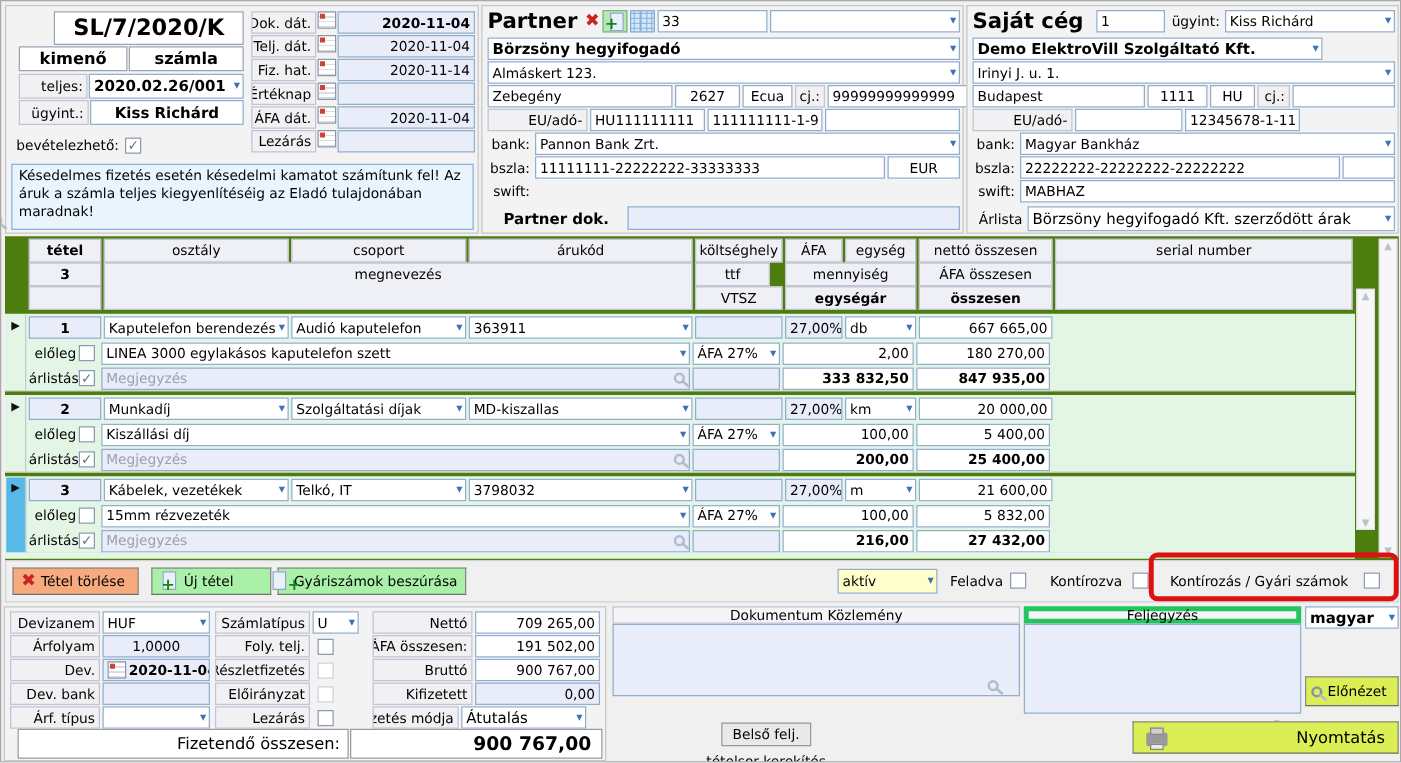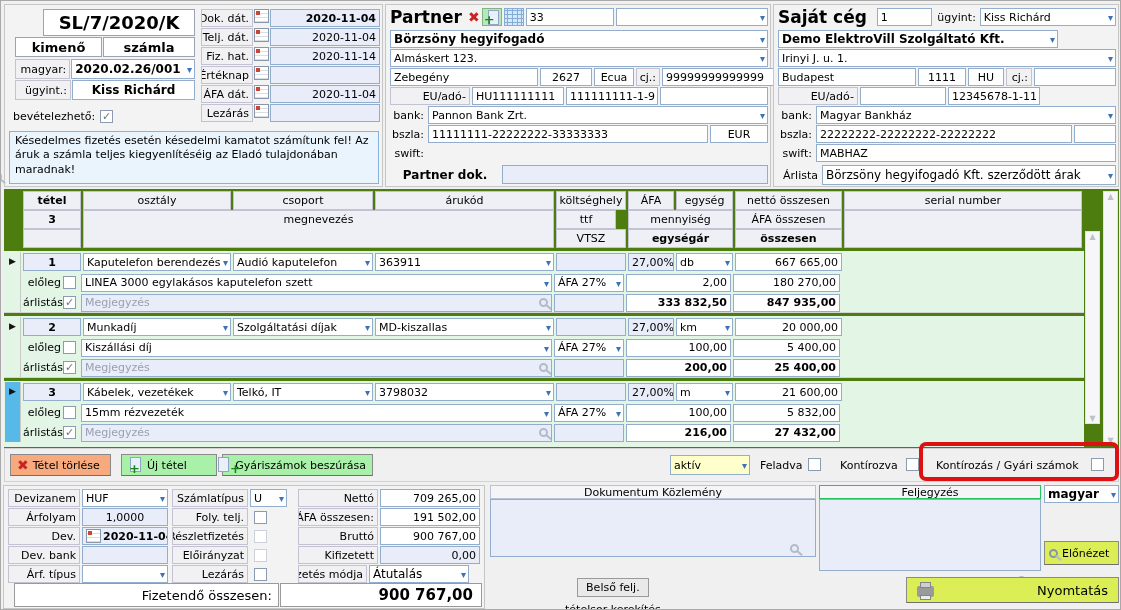--- a/index.html
+++ b/index.html
@@ -64,21 +64,21 @@
 <div id="app">
 
   <div class="panel" style="left:3px;top:3px;width:379px;height:183px;">
     <div class="abs" style="left:10px;top:4px;width:180px;">
       <div class="c ct b" style="height:27px;margin-left:28px;font-size:18px;border-color:#9aa3b5;">SL/7/2020/K</div>
       <div class="r" style="margin-top:1px;gap:1px;">
         <div class="c ct b" style="width:87px;height:20px;font-size:13px;border-color:#9aa3b5;">kimenő</div>
         <div class="c ct b grow" style="height:20px;font-size:13px;border-color:#9aa3b5;">számla</div>
       </div>
       <div class="r" style="margin-top:2px;gap:1px;">
-        <div class="c gl" style="width:56px;height:20px;">magyar:</div>
+        <div class="c gl" style="width:56px;height:20px;">teljes:</div>
         <div class="c sel b grow" style="height:20px;font-size:12px;">2020.02.26/001</div>
       </div>
       <div class="r" style="margin-top:1px;gap:1px;">
         <div class="c gl" style="width:56px;height:20px;">ügyint.:</div>
         <div class="c ct b grow" style="height:20px;font-size:12px;">Kiss Richárd</div>
       </div>
     </div>
     <div class="abs r" style="left:8px;top:105px;align-items:center;gap:5px;">
       <span>bevételezhető:</span>
       <span class="cb chk"></span>
@@ -445,21 +445,21 @@
     <div class="ta" style="left:0;top:14px;width:326px;height:58px;"></div>
     <span class="mag abs" style="left:300px;top:58px;"></span>
     <div class="abs r" style="left:75px;top:93px;align-items:center;gap:6px;flex-direction:column;">
       <div class="btn" style="height:19px;background:#e9e9e9;border-color:#9a9a9a;padding:0 8px;">Belső felj.</div>
       <span>tételsor kerekítés</span>
       <div class="c lav" style="width:24px;height:20px;"></div>
     </div>
   </div>
 
   <div class="abs" style="left:818px;top:484px;width:300px;height:124px;">
-    <div class="abs" style="left:0;top:0;width:222px;height:14px;border:1px solid #22c55e;background:#f5f5f7;
+    <div class="abs" style="left:0;top:0;width:222px;height:14px;border:4px solid #22c55e;background:#f5f5f7;
          display:flex;align-items:center;justify-content:center;">Feljegyzés</div>
     <div class="c sel b abs" style="left:225px;top:0;width:75px;height:18px;font-size:12px;">magyar</div>
     <div class="ta" style="left:0;top:14px;width:222px;height:72px;"></div>
     <span class="mag abs" style="left:198px;top:72px;"></span>
     <div class="btn abs" style="left:225px;top:56px;width:75px;height:24px;background:#dbee55;padding:0 4px;">
       <span class="mag" style="border-color:#8a94a8;"></span>
       <span>Előnézet</span>
     </div>
     <div class="btn abs" style="left:87px;top:92px;width:213px;height:26px;background:#dbee55;justify-content:space-between;padding:0 10px;font-size:13px;">
       <span class="prn"></span>

